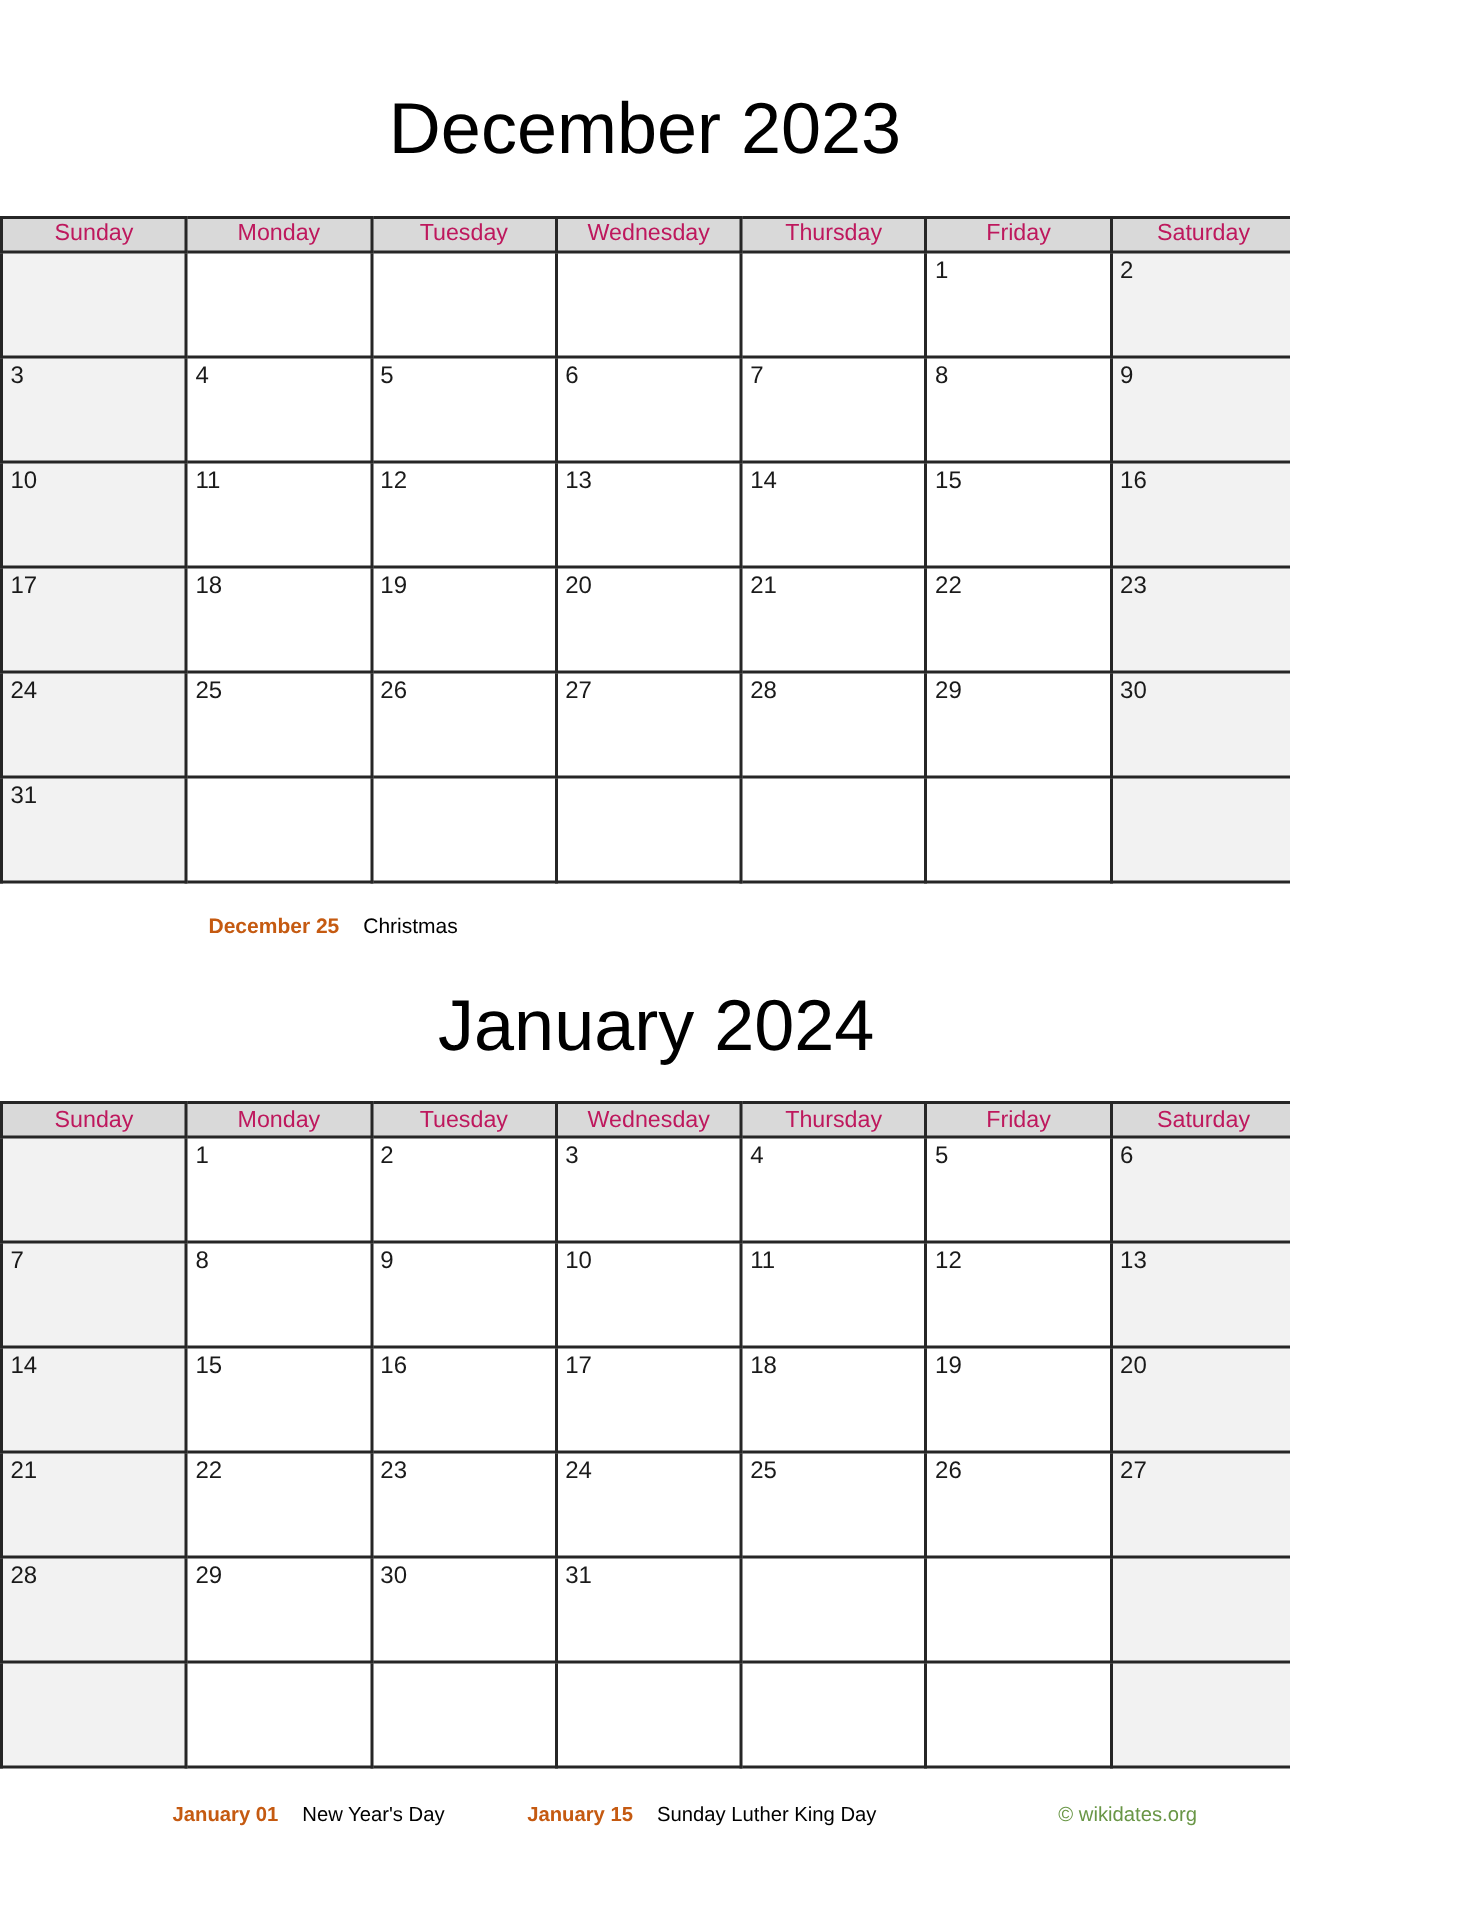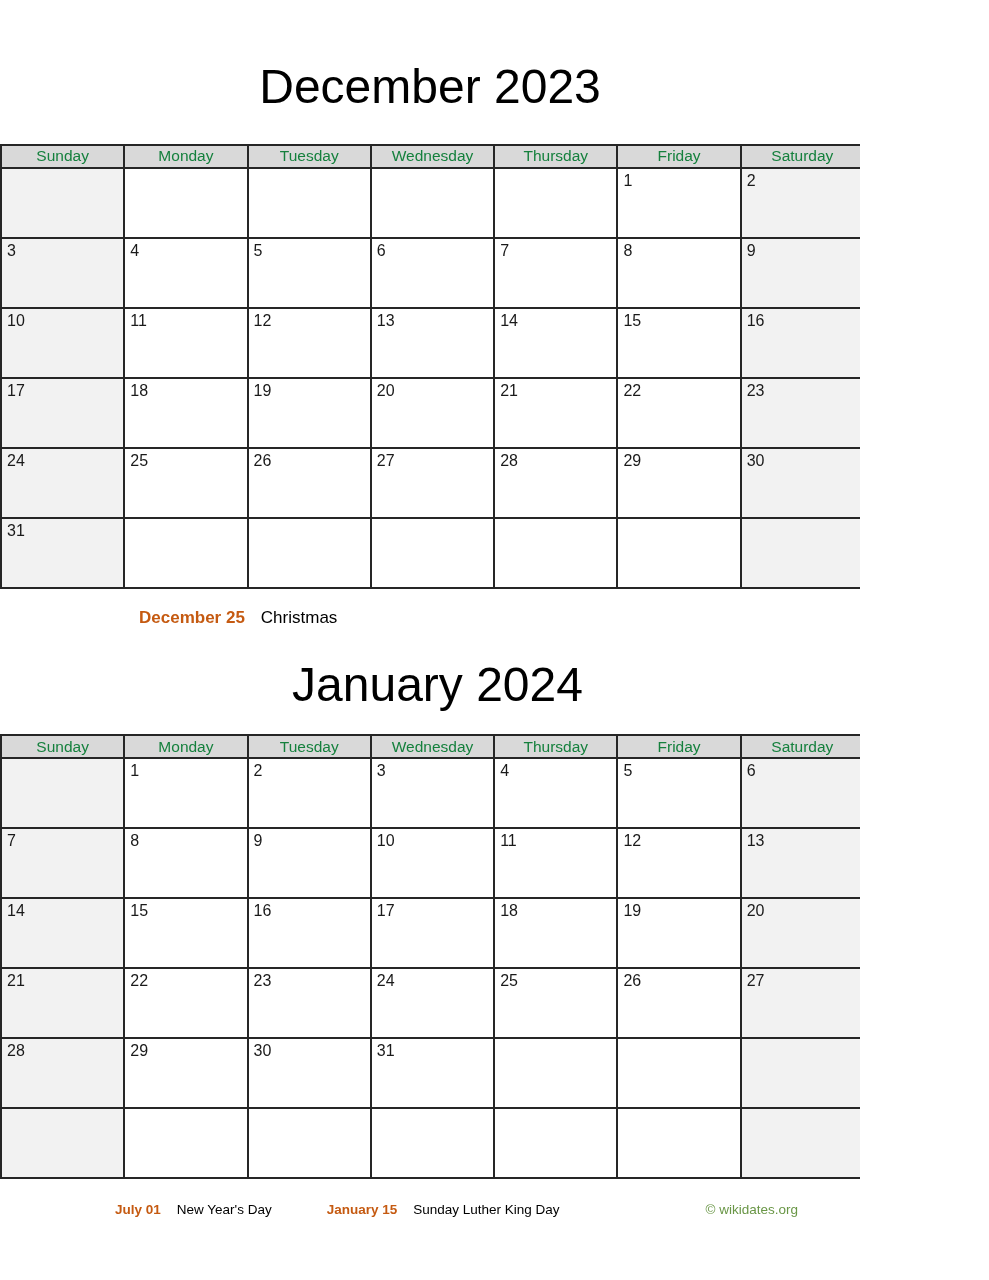--- a/index.html
+++ b/index.html
@@ -31,40 +31,40 @@
     table-layout: fixed;
     width: 865px;
     margin: 0 auto;
   }
   table.cal th {
     background: var(--header-bg, #d9d9d9);
     border: 2px solid var(--border-c, #262626);
     height: 23px;
     font-size: 15.5px;
     font-weight: 400;
-    color: #15803d;
+    color: #be185d;
     padding: 0;
     text-align: center;
   }
   table.cal td {
     background: #ffffff;
     border: 2px solid var(--border-c, #262626);
     height: 70px;
     vertical-align: top;
     text-align: left;
     font-size: 16px;
     color: #1a1a1a;
     padding: 2px 2px 0 5px;
     line-height: 1.2;
   }
   table.cal td.weekend { background: var(--weekend-bg, #f2f2f2); }
 
   .holiday-note {
     margin: 20px 0 0 100px;
-    font-size: 17px;
+    font-size: 14px;
     line-height: 17px;
     color: #000000;
     padding-left: 39px;
   }
   .holiday-date {
     color: var(--holiday-c, #c55a11);
     font-weight: 700;
   }
   .holiday-name { margin-left: 16px; color: #000000; }
 
@@ -228,21 +228,21 @@
             <td></td>
             <td></td>
             <td></td>
             <td></td>
             <td></td>
             <td class="weekend"></td>
           </tr>
         </tbody>
       </table>
     <div class="footer-row">
-      <span class="holiday-date">July 01</span>
+      <span class="holiday-date">January 01</span>
         <span class="holiday-name">New Year's Day</span>
         <span class="holiday-date second">January 15</span>
         <span class="holiday-name">Sunday Luther King Day</span>
         <span class="copyright">© wikidates.org</span>
     </div>
   </section>
 
 </div>
 
 </body></html>

